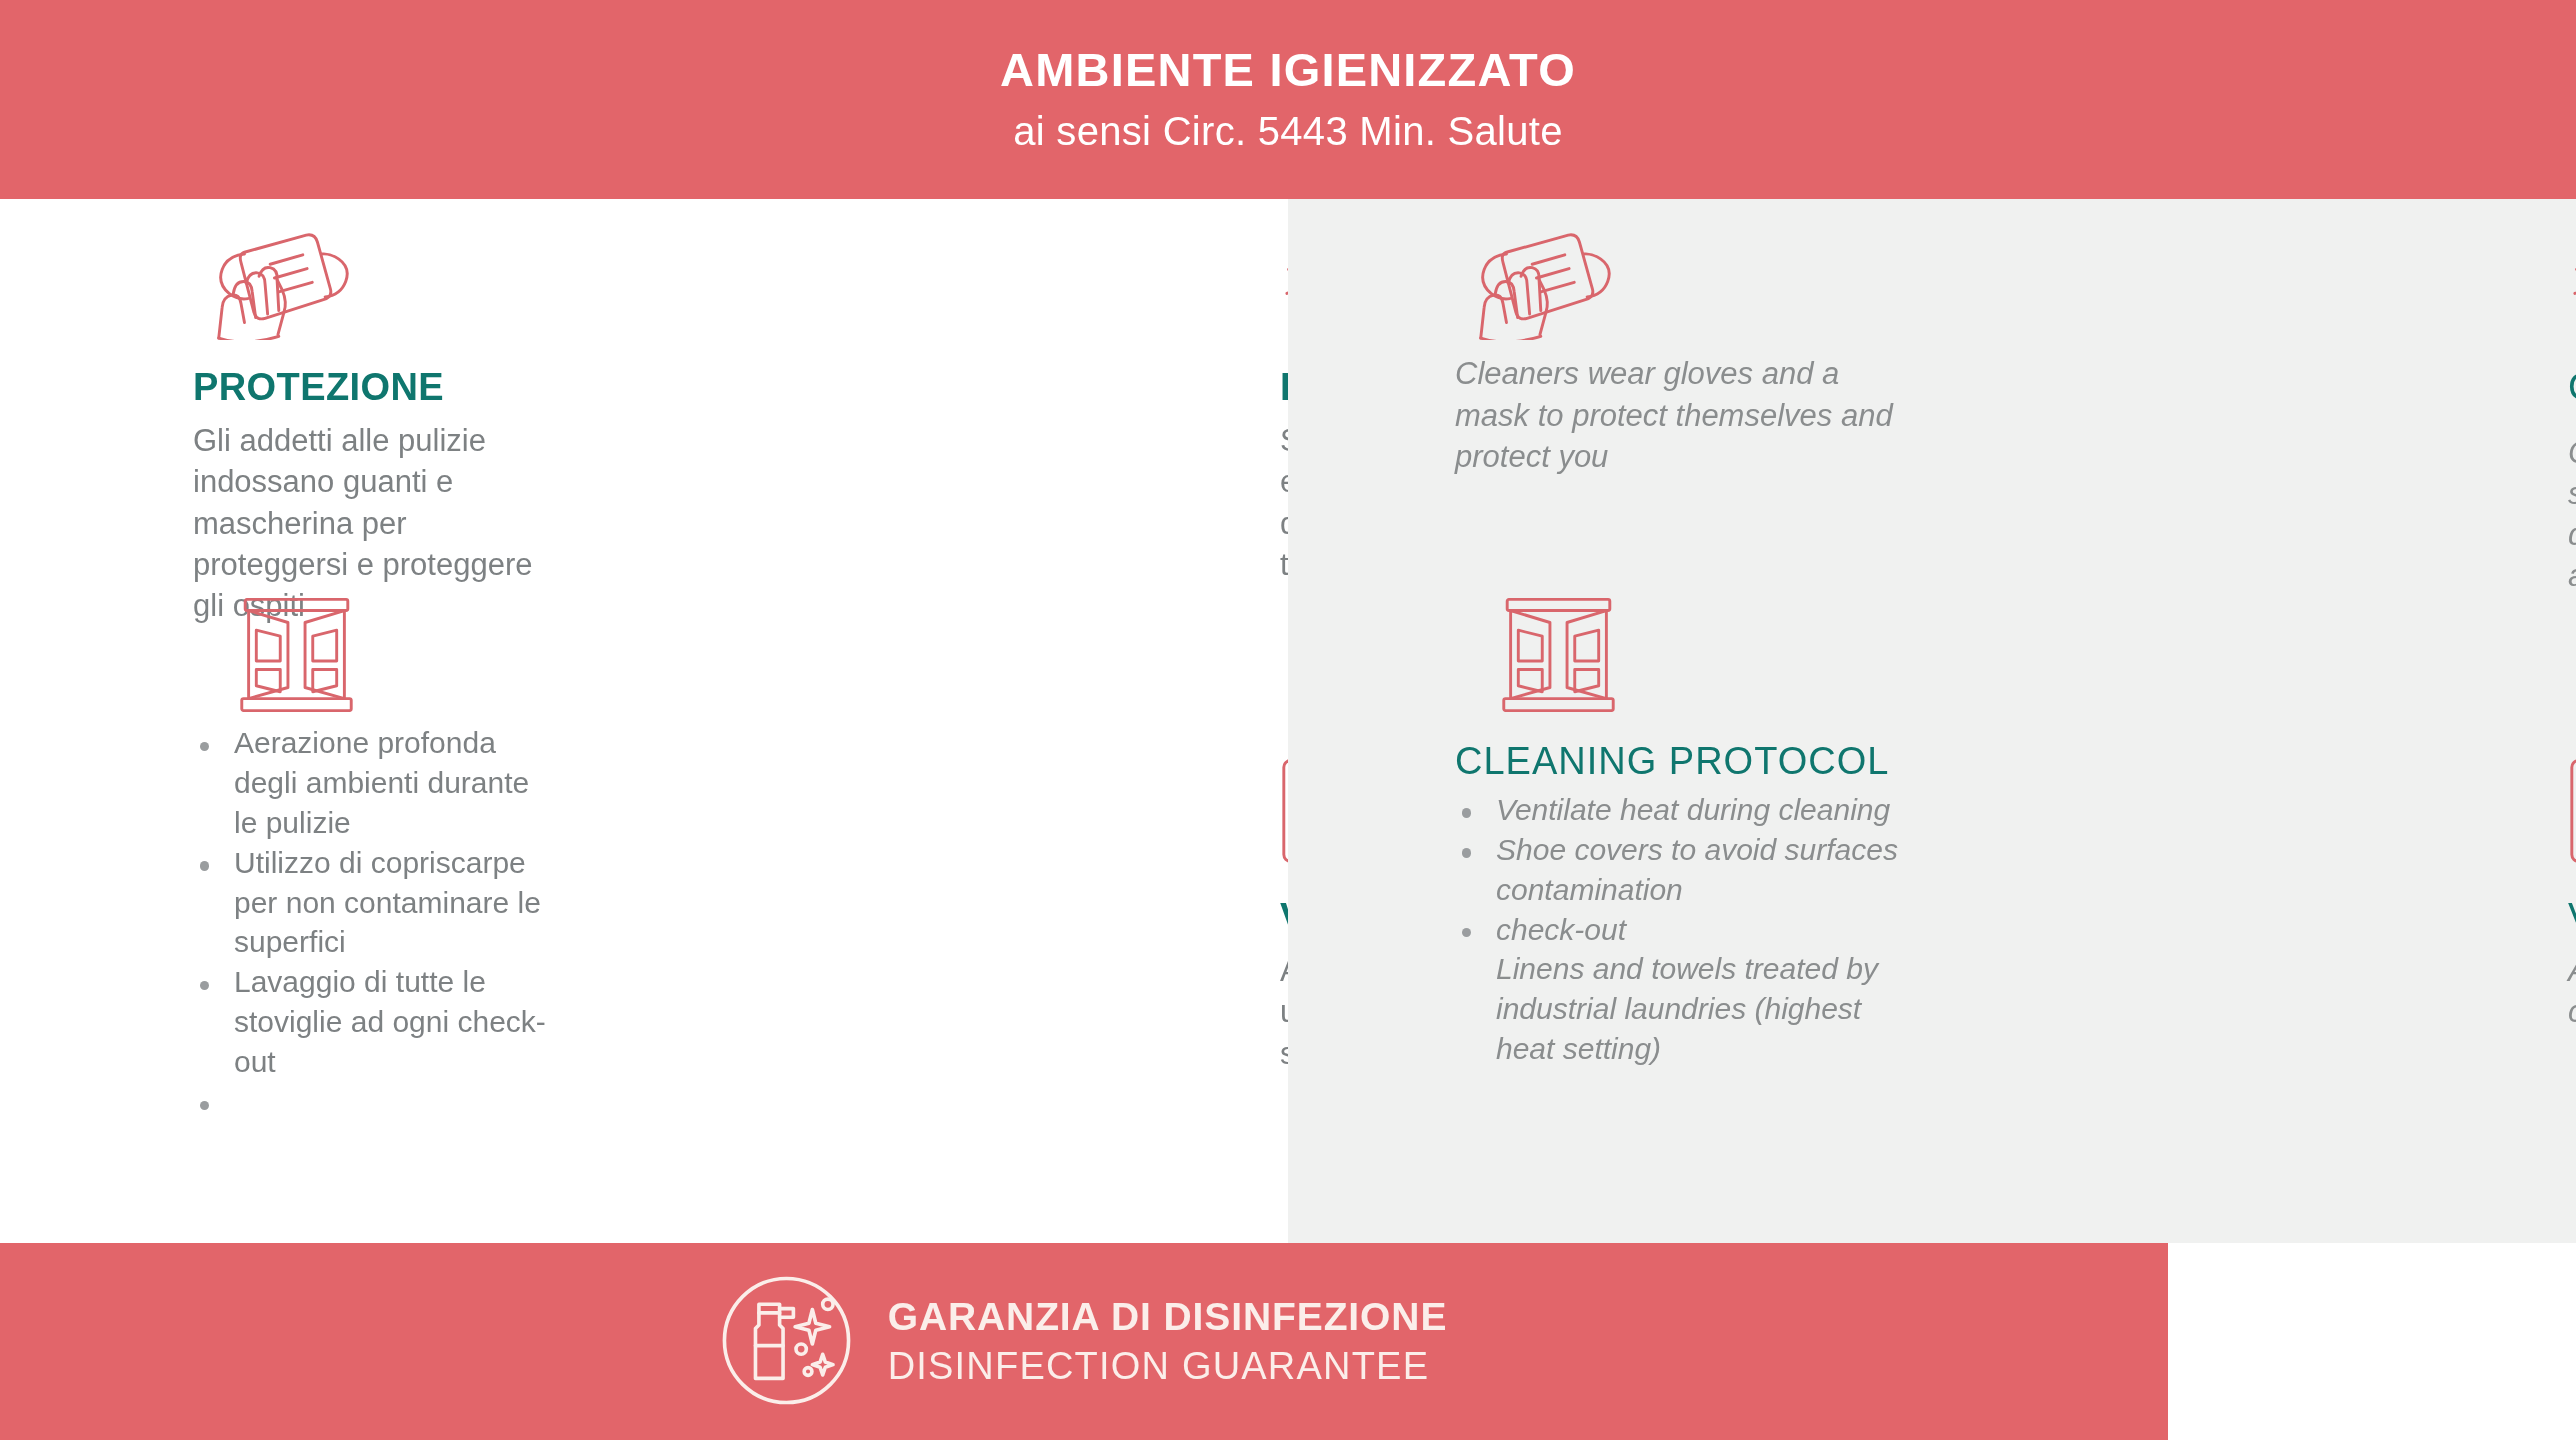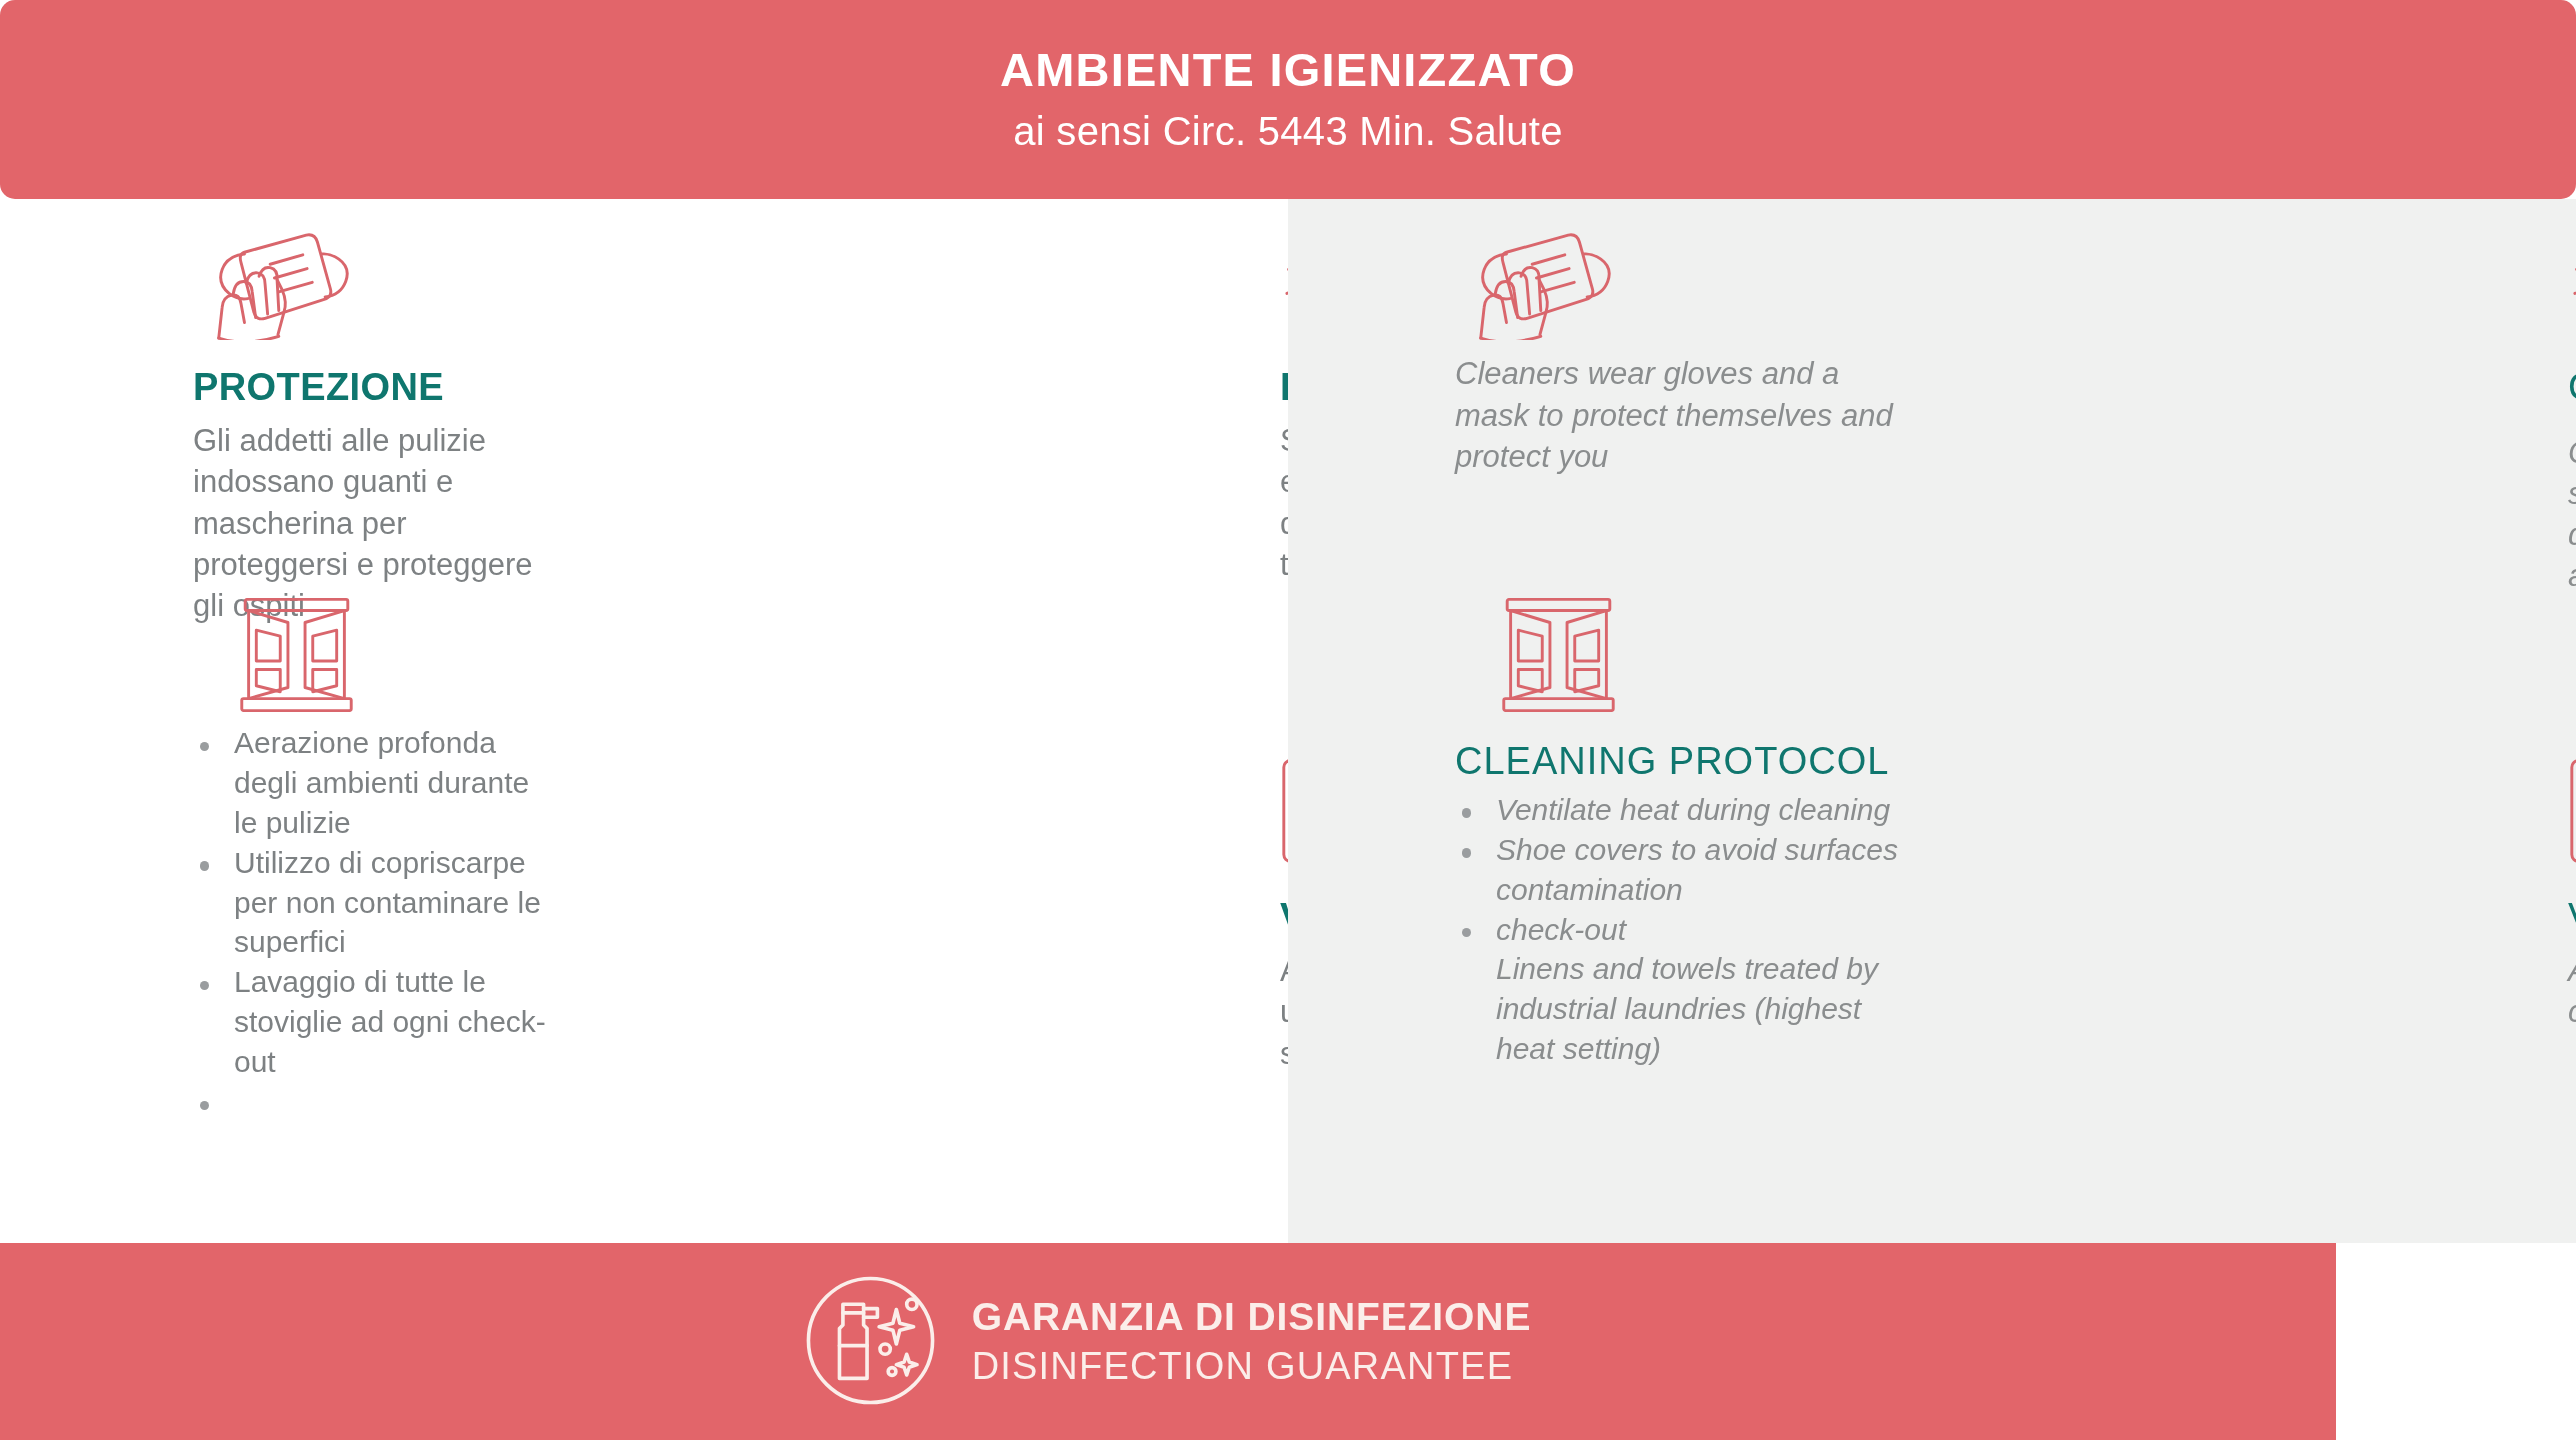--- a/index.html
+++ b/index.html
@@ -9,21 +9,21 @@
     width:2576px; height:1449px;
     font-family:"Liberation Sans", sans-serif;
     overflow:hidden; position:relative;
   }
 
   
   .header{
     position:absolute; left:0; top:0; width:2576px; height:199px;
     background:#e2656a; color:#ffffff;
     display:flex; flex-direction:column;
-    align-items:center; justify-content:center;border-radius:15px;
+    align-items:center; justify-content:center;
   }
   .header-title{
     font-size:47px; font-weight:bold; letter-spacing:1.2px;
     line-height:1.05; text-align:center;
   }
   .header-sub{
     font-size:40px; font-weight:400; letter-spacing:0.3px;
     line-height:1.15; margin-top:13.7px; text-align:center;
   }
 
@@ -72,21 +72,21 @@
   }
   ul.sec-list li.nobullet{ list-style:none; }
   ul.sec-list li .dot{
     position:absolute; left:6.9px; top:.62em;
     width:9.4px; height:9.4px; border-radius:50%;
     background:#9a9d9f;
   }
 
   
   .footer{
-    position:absolute; left:0; top:1243px; width:2336px; height:197px;
+    position:absolute; left:0; top:1243px; width:2168px; height:197px;
     background:#e2656a;
     display:flex; align-items:center; justify-content:center;
   }
   .footer-inner{ display:flex; align-items:center; gap:36px; }
   .footer-text{ color:#fbeeea; }
   .footer-l1{
     font-size:39px; font-weight:bold; letter-spacing:0.9px; line-height:1.12;
   }
   .footer-l2{
     font-size:38px; font-weight:400; letter-spacing:1.2px; line-height:1.18;

